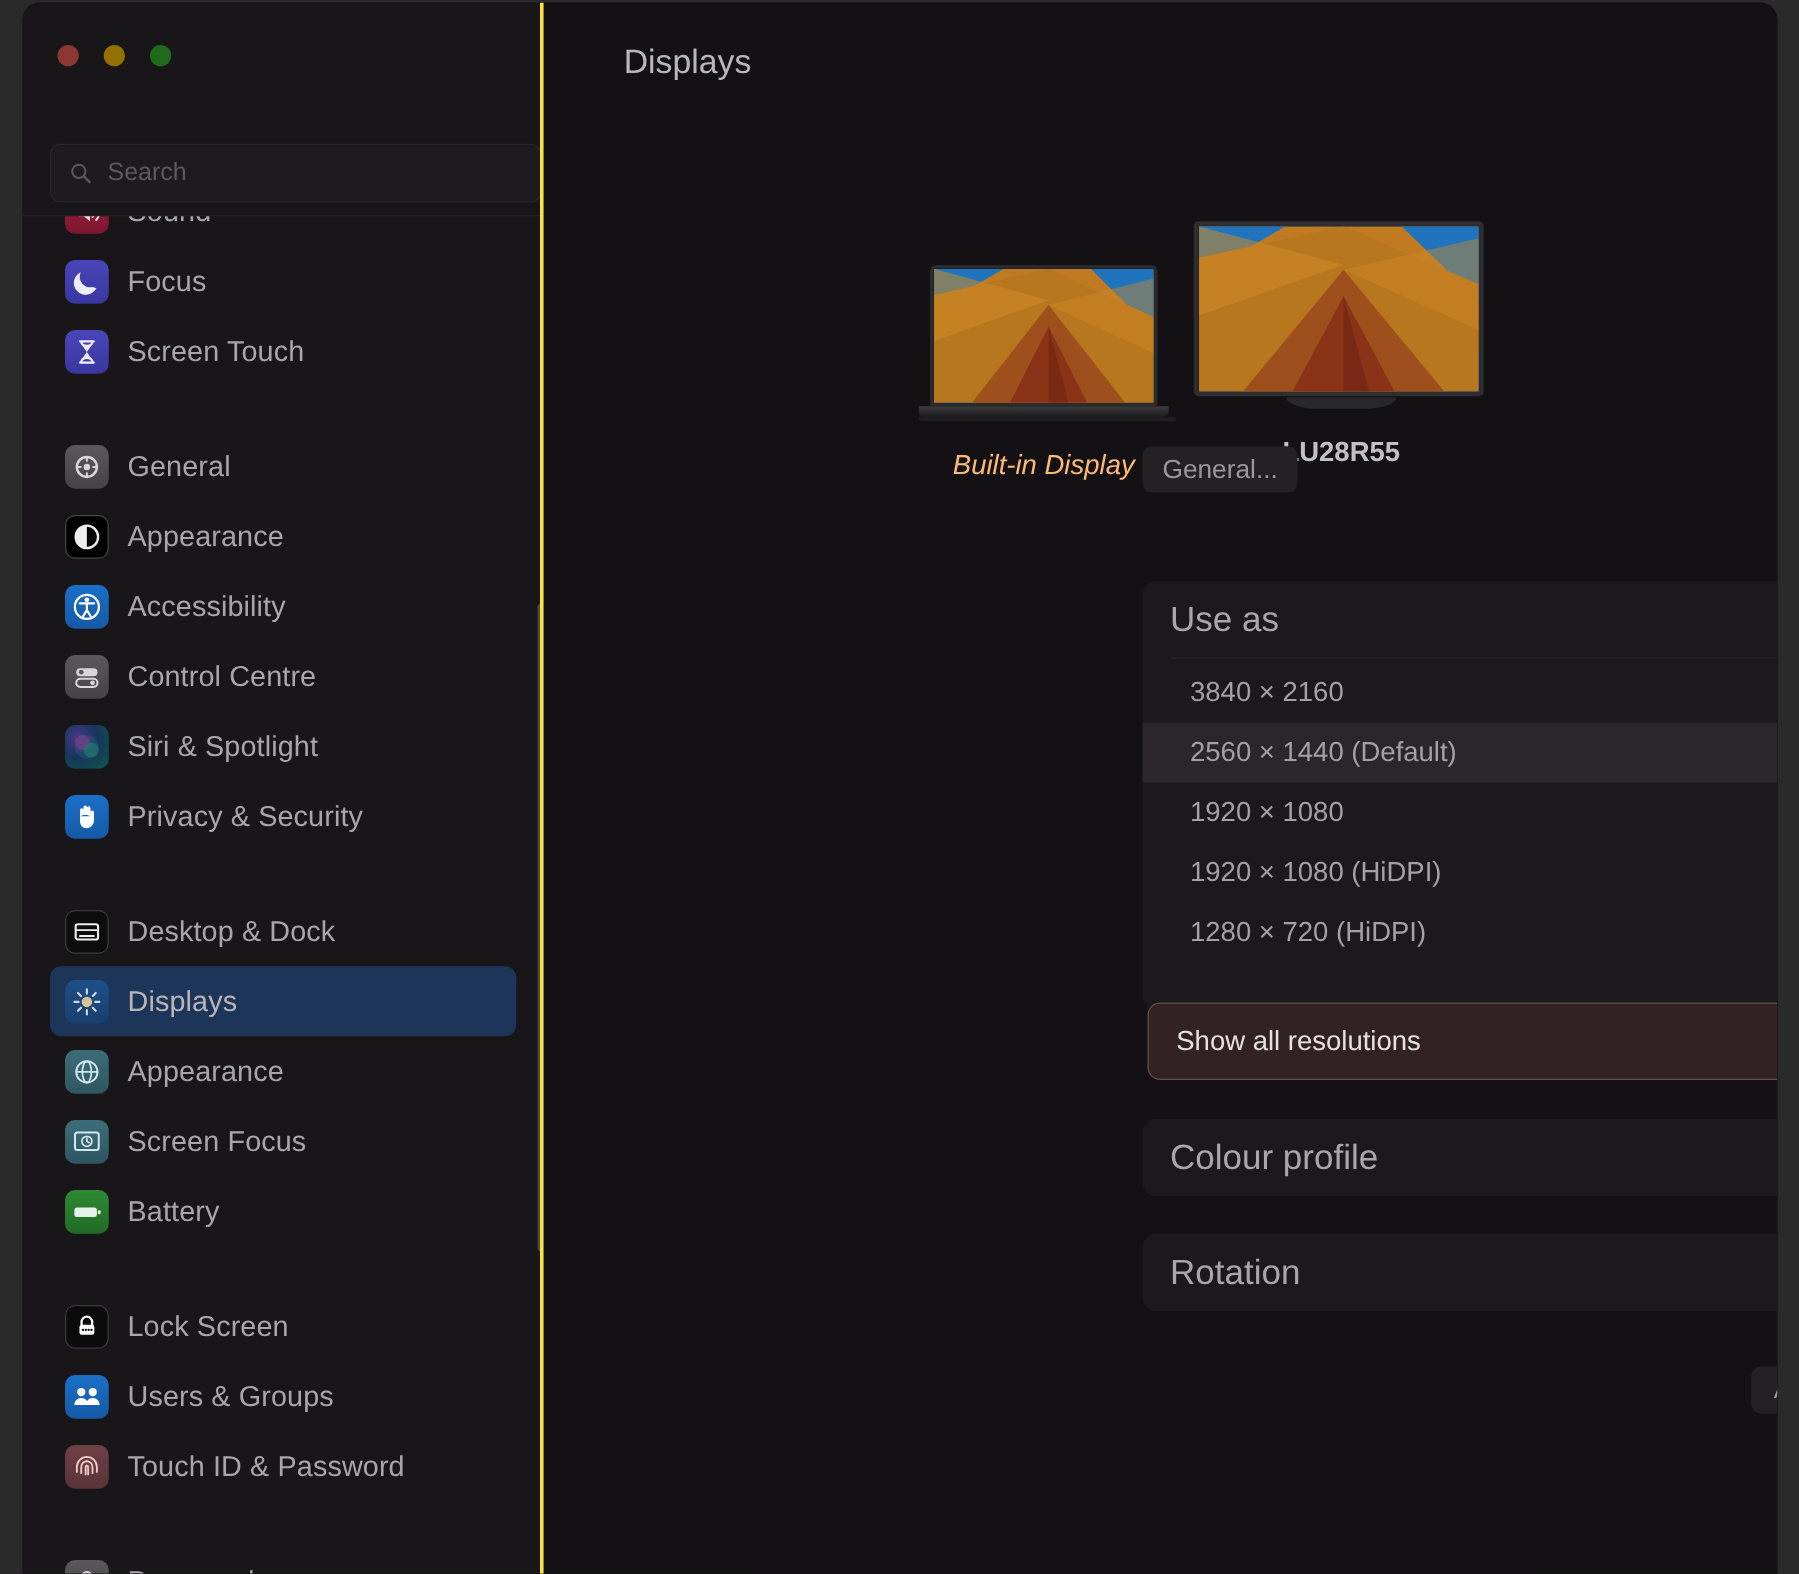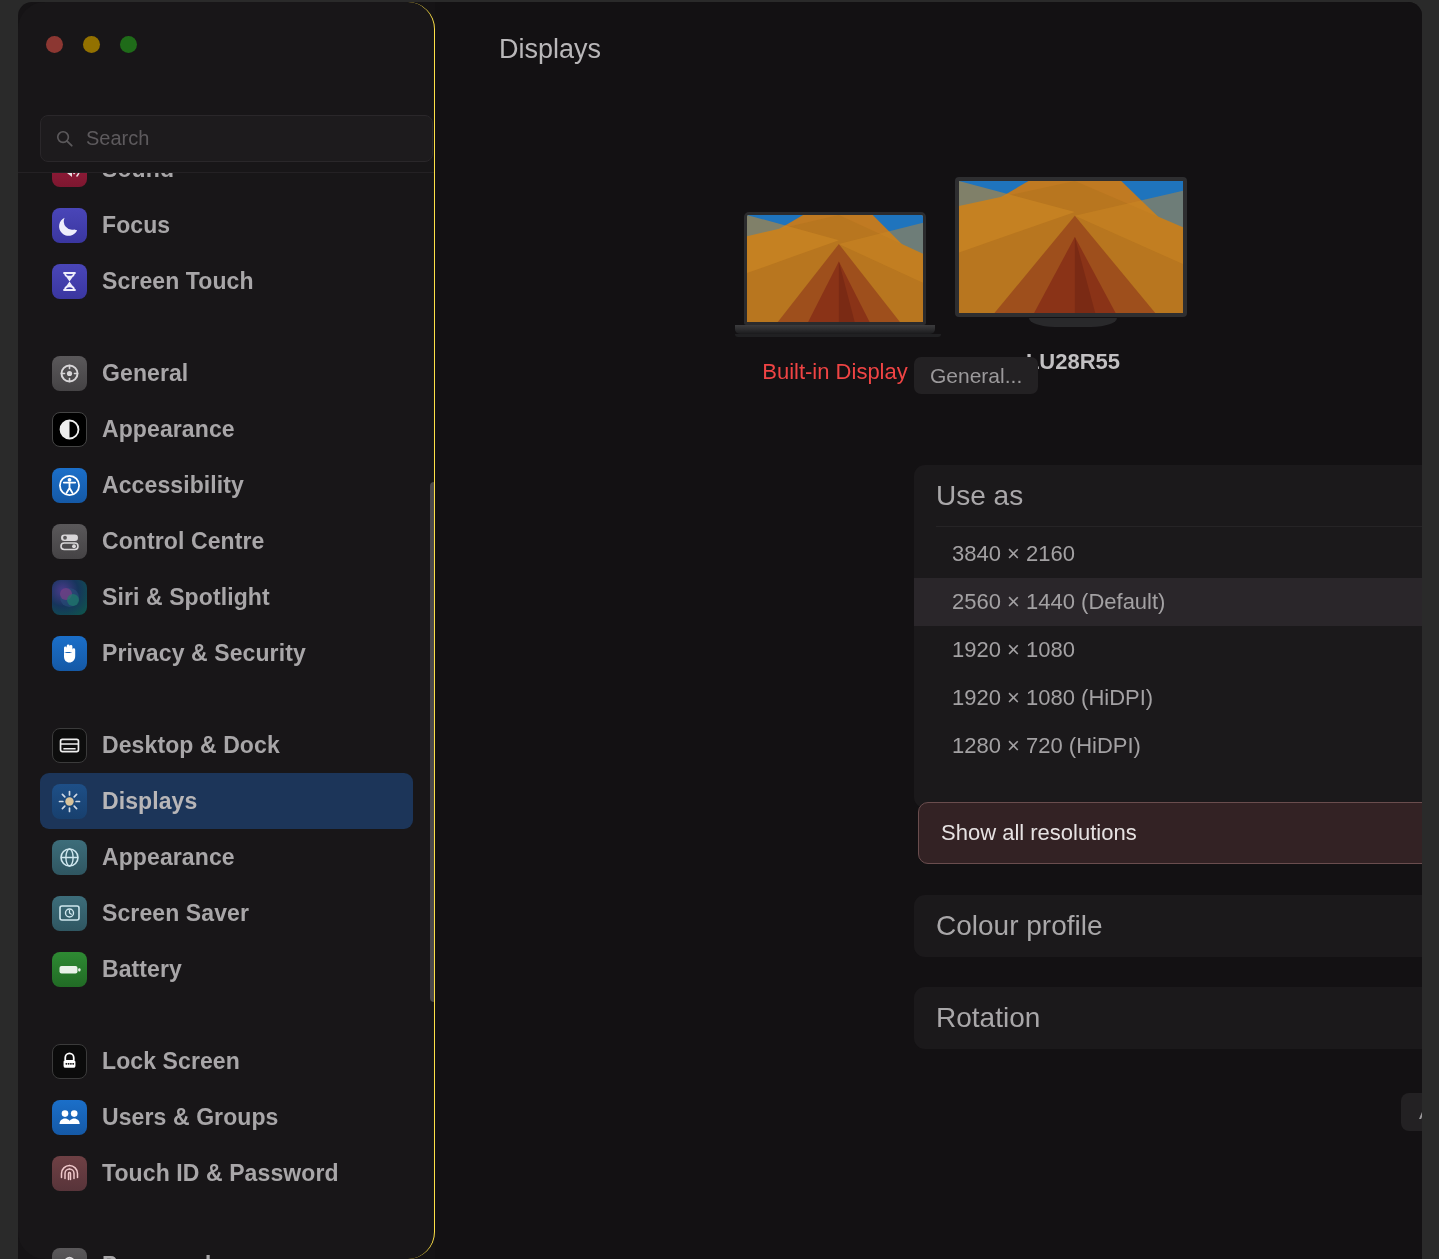--- a/index.html
+++ b/index.html
@@ -18,24 +18,23 @@
     border-radius: 14px 14px 0 0;
     overflow: hidden;
     display: flex;
   }
 
   
   #sidebar {
     position: relative;
     width: 417px; height: 100%;
     background: #181618;
-    border-right: 1px solid #fde047;
+    border-right: 3px solid #fde047;
     flex: 0 0 417px;
     overflow: hidden;
-    border-radius: 27px;
   }
 
   #traffic {
     position: absolute; left: 28px; top: 34px;
     display: flex; gap: 20px;
   }
   .tl { width: 17px; height: 17px; border-radius: 50%; }
   .tl-red { background: #8c3732; }
   .tl-yellow { background: #937100; }
   .tl-green { background: #1f6b19; }
@@ -75,21 +74,20 @@
   .nav-group { padding: 0; }
   .nav-gap { height: 36px; }
 
   .nav-item {
     position: relative;
     height: 56px;
     margin: 0 22px;
     border-radius: 9px;
     display: flex; align-items: center;
     padding-left: 12px;
-    font-weight: bold;
   }
   .nav-item.selected { background: #1c3559; }
   .nav-item .ic {
     width: 35px; height: 35px; flex: 0 0 35px;
     border-radius: 8px;
     margin-right: 15px;
     display: flex; align-items: center; justify-content: center;
     overflow: hidden;
     position: relative;
   }
@@ -187,21 +185,21 @@
   }
 
   .wallpaper { position: absolute; inset: 0; overflow: hidden; }
 
   .preview-label {
     text-align: center;
     font-size: 22px;
     margin-top: 22px;
     white-space: nowrap;
   }
-  #label-builtin { color: #ef4444; }
+  #label-builtin { color: #fdba74; font-style: italic; }
   #label-external { color: #c2c0c2; font-weight: bold; }
 
   #arrange-btn {
     position: absolute; left: 479px; top: 355px;
     height: 37px; padding: 0 16px;
     background: #232123;
     border: none; border-radius: 7px;
     color: #9b999b; font-size: 21px;
     font-family: "Liberation Sans", sans-serif;
     display: flex; align-items: center;
@@ -421,21 +419,21 @@
             <span class="lbl">Appearance</span>
           </div>
           <div class="nav-item">
             <span class="ic ic-saver">
               <svg class="glyph" viewBox="0 0 35 35">
                 <rect x="8" y="10" width="19" height="14" rx="2" fill="none" stroke="#cfe7ee" stroke-width="1.6"></rect>
                 <circle cx="17.5" cy="17" r="4" fill="none" stroke="#cfe7ee" stroke-width="1.4"></circle>
                 <path d="M17.5 14.4V17l1.8 1.2" stroke="#cfe7ee" stroke-width="1.3" fill="none" stroke-linecap="round"></path>
               </svg>
             </span>
-            <span class="lbl">Screen Saver</span>
+            <span class="lbl">Screen Focus</span>
           </div>
           <div class="nav-item">
             <span class="ic ic-battery">
               <svg class="glyph" viewBox="0 0 35 35">
                 <rect x="7.5" y="14" width="18" height="7.5" rx="2" fill="#e9f2e9"></rect>
                 <rect x="26.2" y="16.2" width="2.3" height="3.2" rx="1" fill="#e9f2e9"></rect>
               </svg>
             </span>
             <span class="lbl">Battery</span>
           </div>

